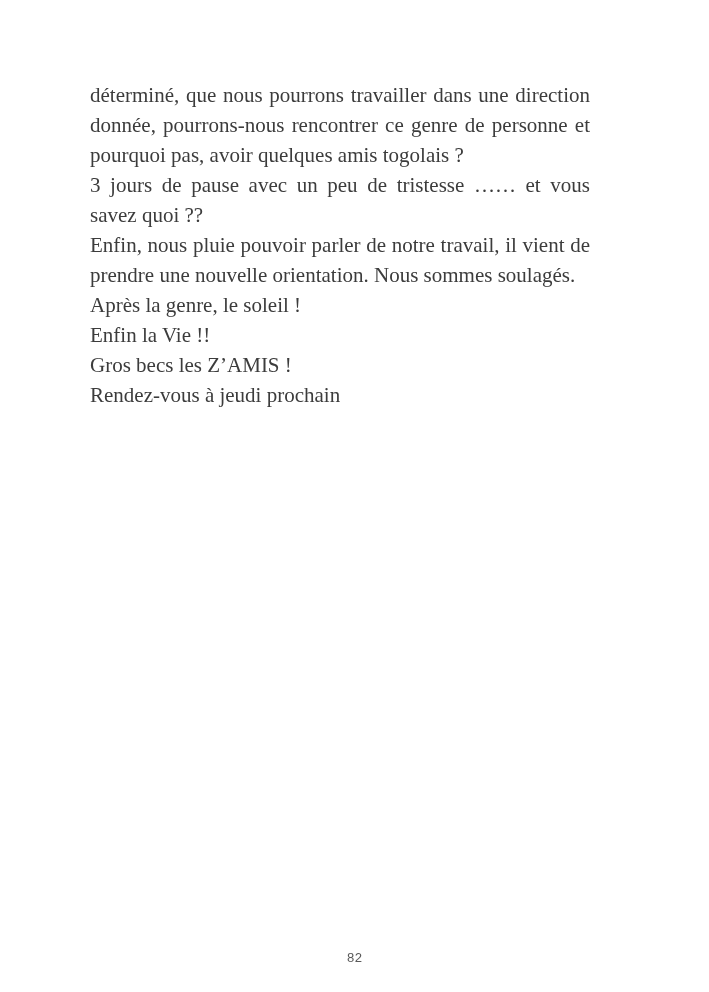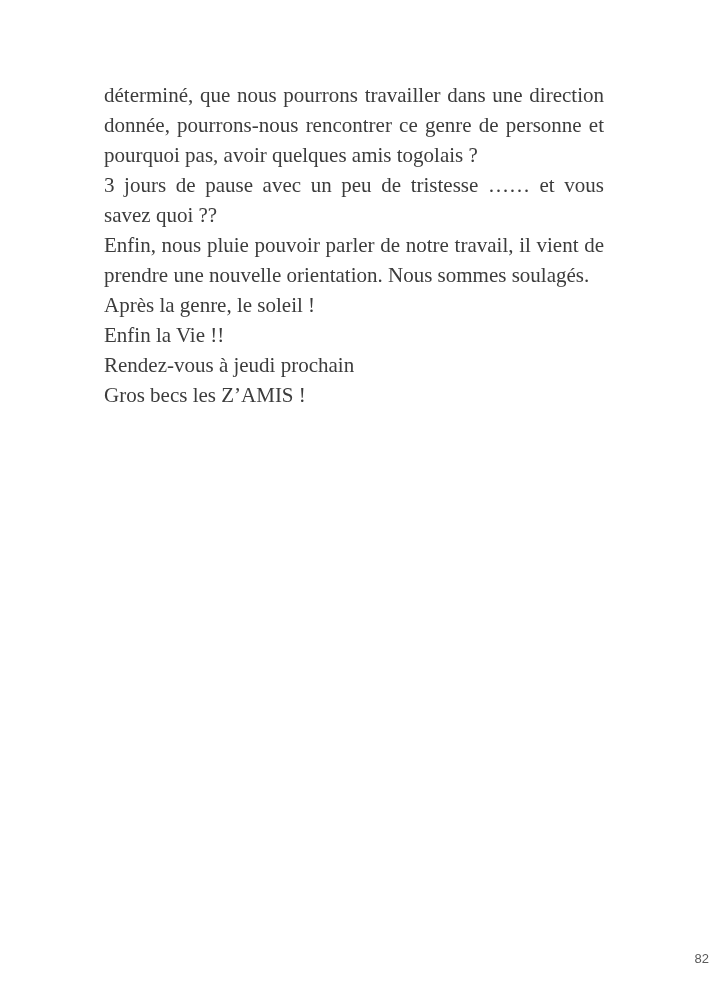--- a/index.html
+++ b/index.html
@@ -12,21 +12,21 @@
     width: 709px;
     height: 992px;
     background: #ffffff;
     overflow: hidden;
     font-family: "Liberation Serif", "DejaVu Serif", serif;
     color: #3c3c3c;
   }
   .text-block {
     position: absolute;
     top: 80px;
-    left: 104px;
+    left: 90px;
     width: 500px;
     font-size: 21px;
     line-height: 30px;
   }
   .text-block p {
     margin: 0;
     padding: 0;
   }
   .para-justified {
     text-align: justify;
@@ -36,43 +36,43 @@
     font-weight: normal;
   }
   .para-line {
     text-align: left;
   }
   .page-number {
     position: absolute;
     left: 0;
     right: 0;
     top: 951px;
-    text-align: right;
+    text-align: center;
     font-size: 13px;
     line-height: 16px;
     color: #5a5a5a;
-    font-family: Liberation Sans, sans-serif;
+    font-family: Liberation Mono, monospace;
   }
 </style>
 </head>
 <body>
 
 <div class="page">
 
   <div class="text-block">
     <p class="para-justified">déterminé, que nous pourrons travailler dans une direction donnée, pourrons-nous rencontrer ce genre de personne et pourquoi pas, avoir quelques amis togolais ?</p>
 
     <p class="para-justified para-bold">3 jours de pause avec un peu de tristesse …… et vous savez quoi ??</p>
 
     <p class="para-justified">Enfin, nous pluie pouvoir parler de notre travail, il vient de prendre une nouvelle orientation. Nous sommes soulagés.</p>
 
     <p class="para-line">Après la genre, le soleil !</p>
 
     <p class="para-line">Enfin la Vie !!</p>
 
+    <p class="para-line">Gros becs les Z’AMIS !</p>
+
     <p class="para-line">Rendez-vous à jeudi prochain</p>
-
-    <p class="para-line">Gros becs les Z’AMIS !</p>
   </div>
 
   <div class="page-number">82</div>
 
 </div>
 
 </body></html>

